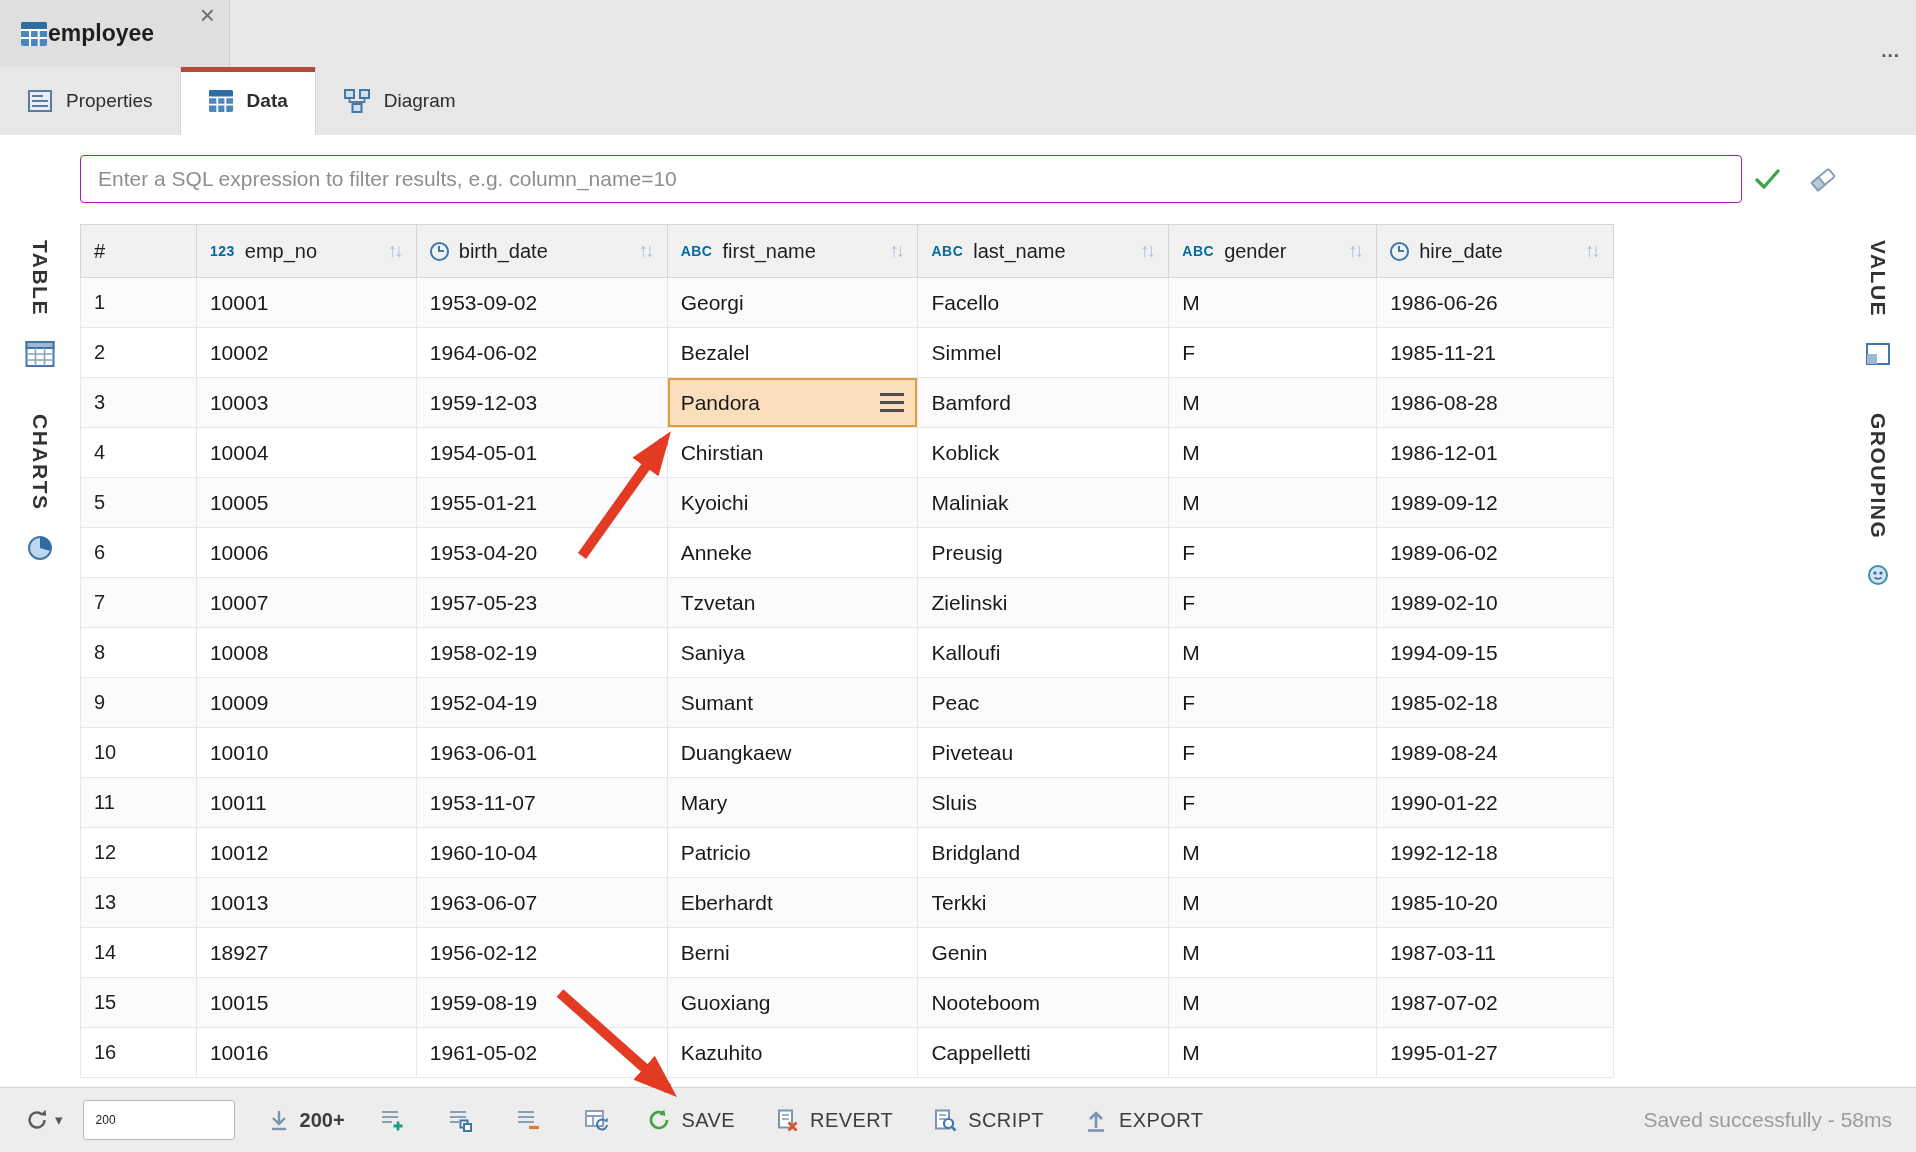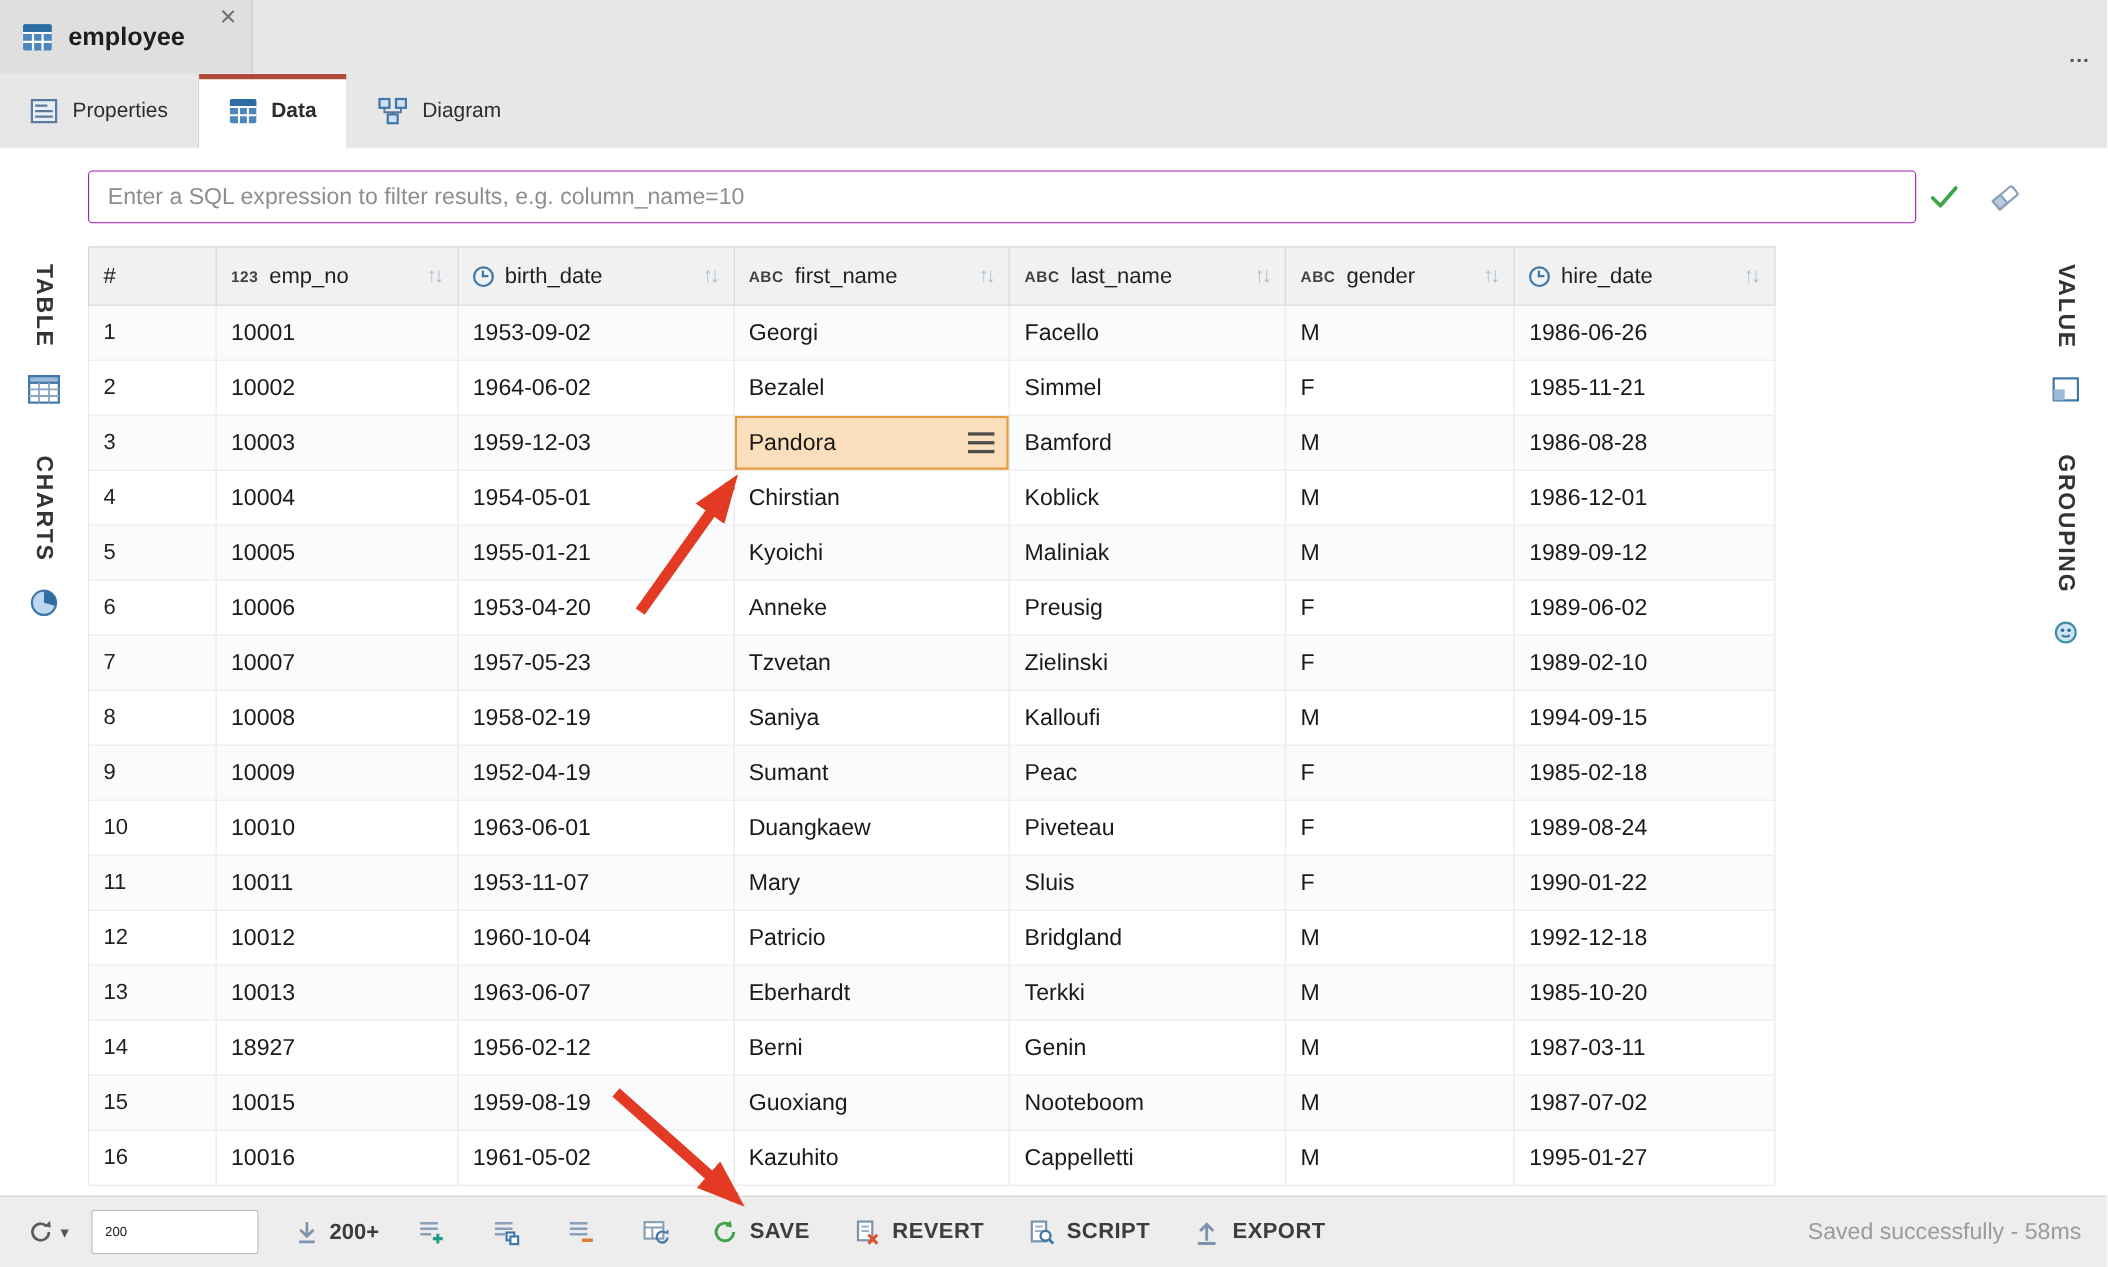--- a/index.html
+++ b/index.html
@@ -2,21 +2,21 @@
 <html><head>
 <meta charset="utf-8">
 <style>
   *{box-sizing:border-box;margin:0;padding:0}
   html,body{width:1916px;height:1152px}
   body{font-family:"Liberation Sans",sans-serif;background:#fff;overflow:hidden}
   .app{position:relative;width:1916px;height:1152px;background:#fff;overflow:hidden}
 
   
   .topstrip{position:absolute;top:0;left:0;width:100%;height:135px;background:#e7e7e8}
-  .etab{position:absolute;top:0;left:0;width:230px;height:67px;display:flex;align-items:center;gap:14px;
+  .etab{position:absolute;top:0;left:0;width:230px;height:67px;display:flex;align-items:center;
         padding:0 20px;background:#dfdfe0;border-right:1px solid #cfcfcf}
   .etab-title{font-size:23px;font-weight:700;color:#1e1e1e}
   .etab-close{position:absolute;right:14px;top:2px;font-size:26px;color:#6f6f6f;line-height:1;cursor:default}
   .etab-overflow{position:absolute;right:16px;top:40px;font-size:19px;font-weight:700;color:#555;letter-spacing:1px}
 
   .subtabs{position:absolute;top:67px;left:0;height:68px;display:flex}
   .subtab{display:flex;align-items:center;gap:13px;padding:0 27px;font-size:19px;color:#2d2d2d;height:68px}
   .subtab.active{background:#fff;box-shadow:inset 0 5px 0 0 #b04a39;font-weight:700;
                  border-left:1px solid #d6d6d6;border-right:1px solid #d6d6d6}
 
@@ -35,21 +35,21 @@
   .rail-item{display:flex;flex-direction:column;align-items:center;gap:24px;margin-bottom:46px;cursor:default}
   .rail-label{writing-mode:vertical-rl;font-size:21px;color:#333;letter-spacing:1.5px;font-weight:600}
 
   
   .grid{position:absolute;left:80px;top:224px;width:1534px}
   .grid-header{display:flex;height:54px;background:#f1f1f2;border-top:1px solid #d5d5d5;
                border-bottom:1px solid #d5d5d5;border-left:1px solid #d5d5d5}
   .hcell{display:flex;align-items:center;gap:10px;padding:0 13px;border-right:1px solid #d5d5d5;
          font-size:20px;color:#1e1e1e;overflow:hidden}
   .hlabel{font-weight:500;white-space:nowrap}
-  .type-icon{color:#404040;font-weight:700;font-size:14px;flex:none;letter-spacing:.5px}
+  .type-icon{color:#0369a1;font-weight:700;font-size:14px;flex:none;letter-spacing:.5px}
   .sort-icon{margin-left:auto;color:#aebfd2;font-size:19px;letter-spacing:-3px;padding-right:2px}
   .c0{width:116px}.c1{width:220px}.c2{width:251px}.c3{width:251px}.c4{width:251px}.c5{width:208px}.c6{width:237px}
 
   .grid-body{border-left:1px solid #e6e6e6}
   .grid-row{display:flex;height:50px;background:#fff;border-bottom:1px solid #e7e7e7}
   .grid-row.stripe{background:#fafbfd}
   .cell{display:flex;align-items:center;padding:0 13px;border-right:1px solid #e7e7e7;font-size:21px;color:#191919;overflow:hidden}
   .rownum{font-size:20px;color:#222}
   .cell.selected{background:#fbdfbd;box-shadow:inset 0 0 0 2px #e09c3f}
   .cellval{white-space:nowrap}
@@ -64,21 +64,21 @@
   
   .toolbar{position:absolute;left:0;bottom:0;width:100%;height:65px;background:#ededee;border-top:1px solid #d4d4d4;
            display:flex;align-items:center;padding:0 24px;font-size:20px;color:#3a3a3a}
   .tb-refresh{display:flex;align-items:center;gap:5px}
   .chev{font-size:15px;color:#555}
   .fetch-input{width:152px;height:40px;border:1px solid #b9b9b9;border-radius:3px;background:#fff;font-size:12px;
                padding:0 12px;font-family:inherit;color:#222;margin-left:20px;outline:none}
   .tb-fetchnext{display:flex;align-items:flex-end;gap:9px;margin-left:32px;font-weight:600;color:#3d3d3d}
   .tb-iconbtn{margin-left:42px;display:flex;align-items:center}
   .tb-iconbtn.first{margin-left:34px}
-  .tb-btn{display:flex;align-items:flex-start;gap:11px;font-weight:700;letter-spacing:.4px;color:#3d3d3d;margin-left:40px}
+  .tb-btn{display:flex;align-items:center;gap:11px;font-weight:400;letter-spacing:.4px;color:#3d3d3d;margin-left:40px}
   .tb-btn.save{margin-left:38px}
   .status{margin-left:auto;color:#9b9b9b;font-size:21px}
 
   
   .arrows{position:absolute;left:0;top:0;width:1916px;height:1152px;pointer-events:none;z-index:60}
 </style>
 </head>
 <body>
 
 <div class="app">

